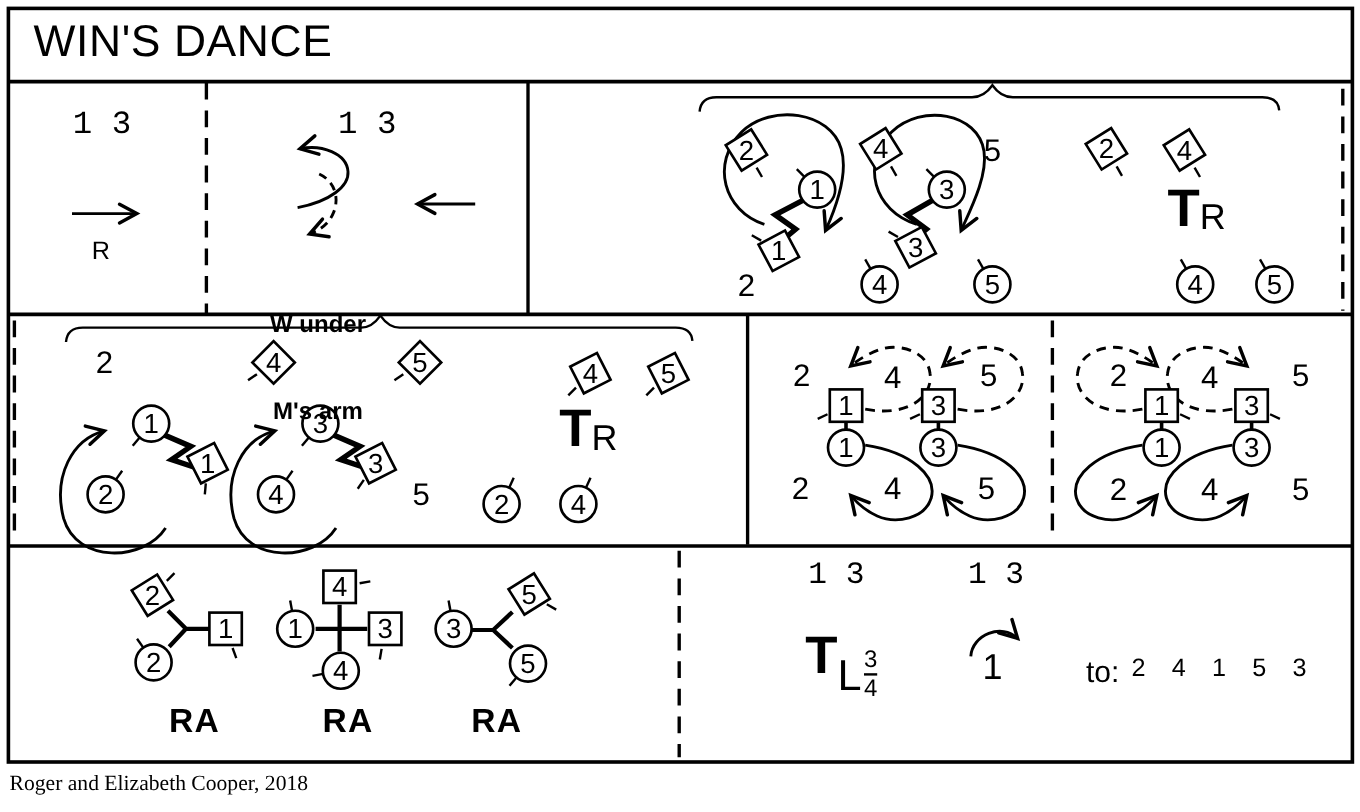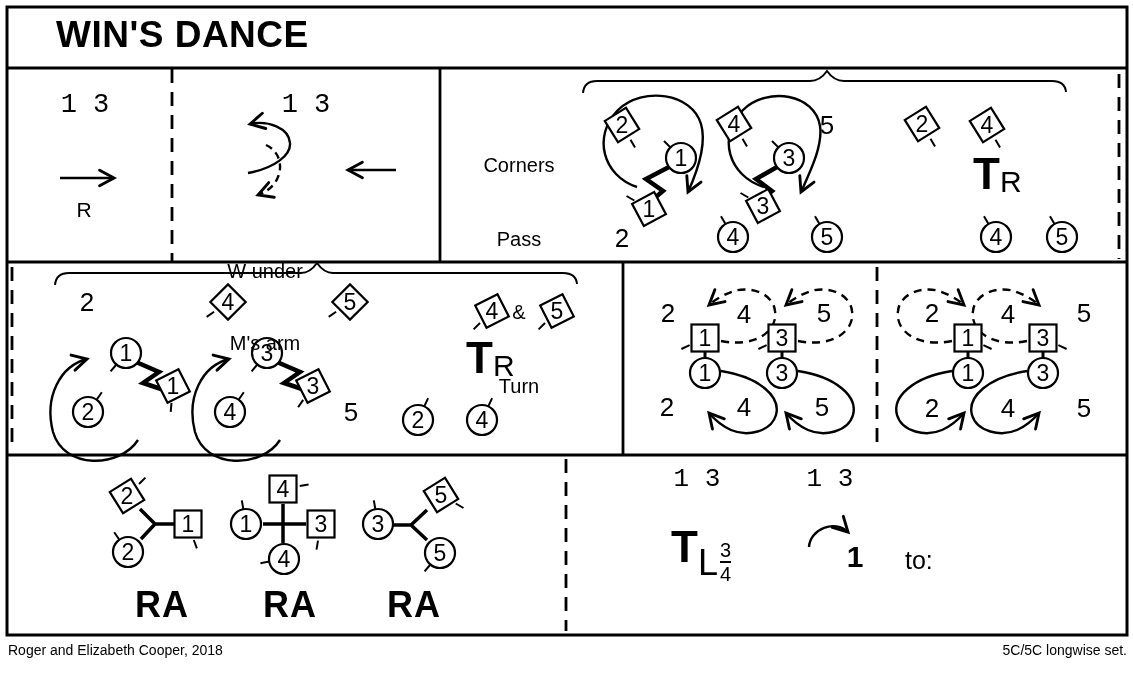--- a/index.html
+++ b/index.html
@@ -2,36 +2,36 @@
 <html><head>
 <meta charset="utf-8">
 <style>
   html,body{margin:0;padding:0;background:#fff;}
   .page{position:relative;width:1133px;height:677px;background:#fff;color:#000;
         font-family:"Liberation Sans",sans-serif;overflow:hidden;}
   svg.gfx{position:absolute;left:0;top:0;width:1133px;height:677px;}
   svg.gfx text{font-family:"Liberation Sans",sans-serif;fill:#000;}
   .txt{position:absolute;white-space:pre;line-height:1.05;}
   .c{transform:translateX(-50%);}
-  .b{font-weight:bold;margin-left:28px;}
+  .b{font-weight:normal;}
   .stack span{display:block;text-align:center;}
   .tsym{display:flex;align-items:flex-start;}
   .t{font-size:44px;font-weight:bold;line-height:1;}
   .tsub{font-size:30px;margin-top:15px;line-height:1;}
   .tsubL{font-size:36px;margin-top:20px;line-height:1;}
   .frac{display:inline-flex;flex-direction:column;margin-top:14px;margin-left:2px;
         font-size:20px;line-height:22px;text-align:center;}
   .frac .den{border-top:2px solid #000;}
   .order{letter-spacing:8px;}
   .title{font-size:37px;letter-spacing:.5px;}
   .hdr{font-size:27px;font-family:Liberation Mono, monospace;}
   .num-sm{font-size:21px;}
   .note{font-size:20px;line-height:24px;}
-  .ra{font-size:36px;font-weight:bold;letter-spacing:1px;}
-  .foot{font-size:14px;}
+  .ra{font-size:28px;font-weight:bold;letter-spacing:1px;}
+  .foot{font-size:18px;font-family:Liberation Serif, serif;}
 </style>
 </head>
 <body>
 
 <div class="page">
 
   <svg class="gfx" viewBox="0 0 1133 677">
     <defs>
       <marker id="ah" orient="auto" markerUnits="userSpaceOnUse" markerWidth="34" markerHeight="24" refX="0" refY="0" viewBox="-16 -10 20 20">
         <path d="M-12,-6.5 L0,0 L-12,6.5" fill="none" stroke="#000" stroke-width="2.4" stroke-linecap="round"></path>
@@ -324,31 +324,25 @@
         <text x="1084" y="417" text-anchor="middle" font-size="26">5</text>
       </g>
   </svg>
 
   <div class="txt title b" style="left:28px;top:16px;">WIN'S DANCE</div>
 
   <div class="txt hdr c" style="left:85px;top:91px;">1 3</div>
   <div class="txt num-sm c" style="left:84px;top:199px;">R</div>
 
   <div class="txt hdr c" style="left:306px;top:91px;">1 3</div>
-  <div class="txt note c stack" style="left:265px;top:211px;">
+  <div class="txt note c stack" style="left:265px;top:211px;font-weight:bold;">
     <span>W under</span>
     <span>M's arm</span>
   </div>
 
-  <div class="txt note c stack" style="left:519px;top:104px;line-height:24.5px;">
-    <span>Corners</span>
-    <span>Pass</span>
-    <span>&amp;</span>
-    <span>Turn</span>
-  </div>
 
   <div class="txt tsym" style="left:973px;top:152px;">
     <span class="t">T</span>
     <span class="tsub">R</span>
   </div>
 
   <div class="txt tsym" style="left:466px;top:336px;">
     <span class="t">T</span>
     <span class="tsub">R</span>
   </div>
@@ -365,17 +359,17 @@
     <span class="tsubL">L</span>
     <span class="frac">
       <span>3</span>
       <span class="den">4</span>
     </span>
   </div>
 
   <div class="txt b c" style="left:827px;top:541px;font-size:30px;">1</div>
 
   <div class="txt" style="left:905px;top:547px;font-size:25px;">to:</div>
+  <div class="txt order" style="left:943px;top:546px;font-size:21px;">2 4 1 5 3</div>
 
   <div class="txt foot" style="left:8px;top:643px;">Roger and Elizabeth Cooper, 2018</div>
-  <div class="txt foot" style="right:6px;top:643px;">5C/5C longwise set.</div>
 
 </div>
 
 </body></html>

